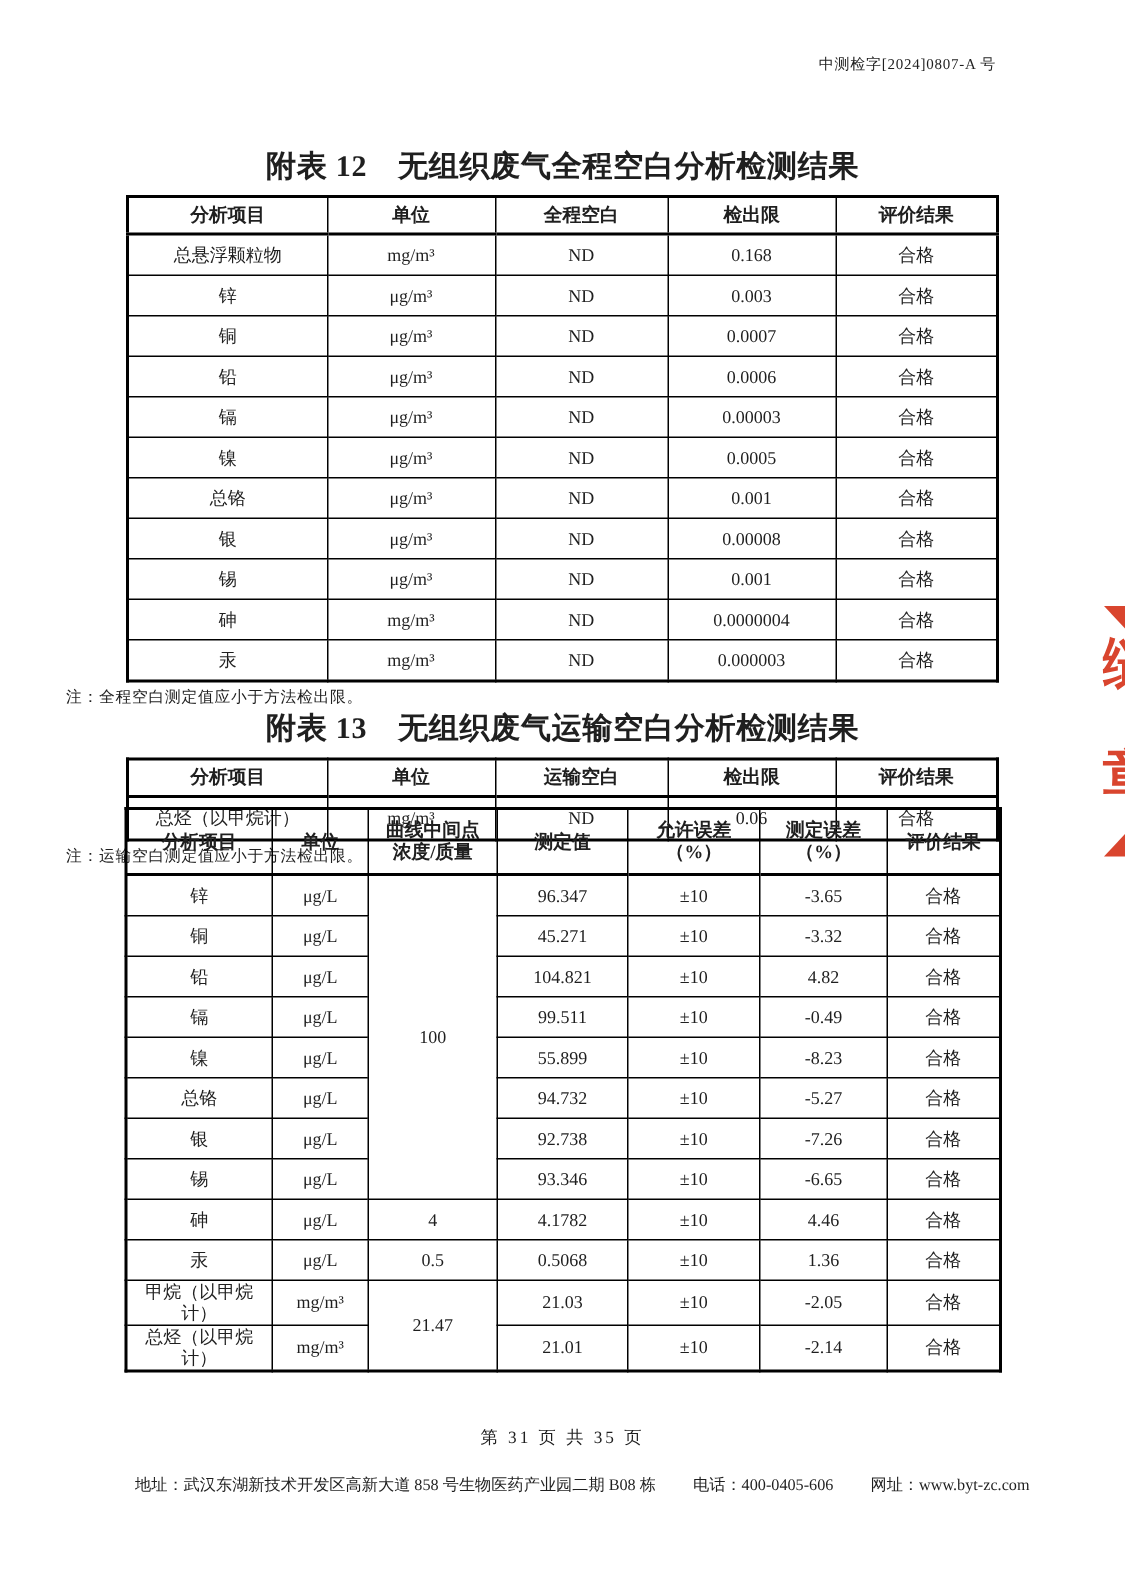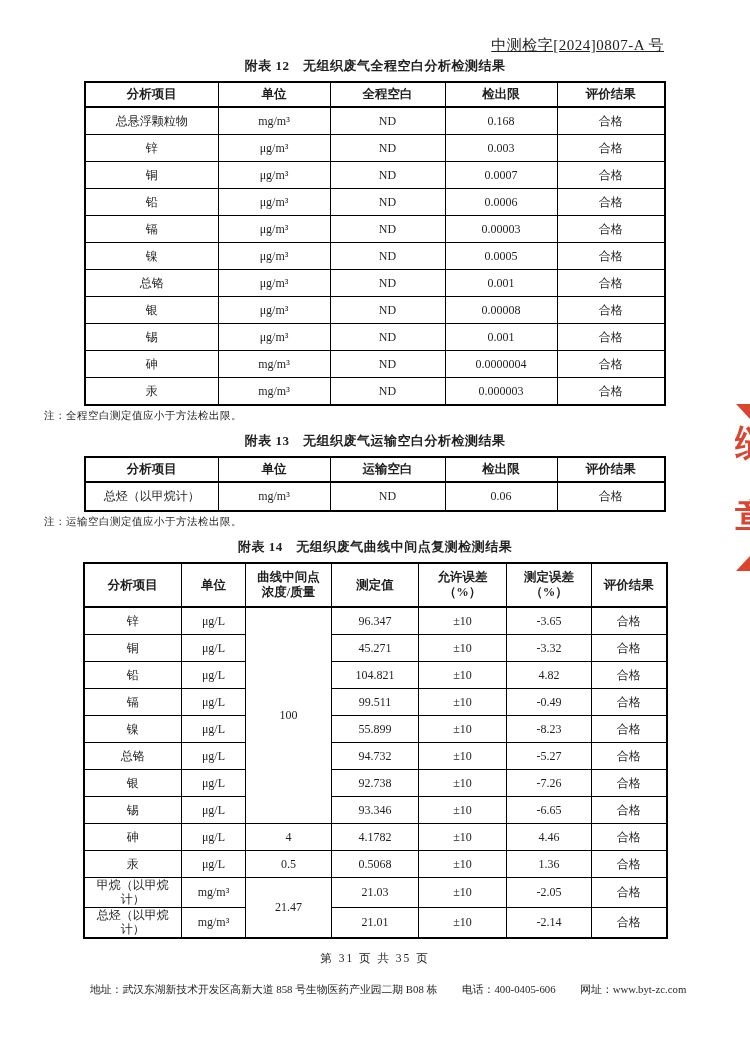--- a/index.html
+++ b/index.html
@@ -10,36 +10,36 @@
     background: #ffffff;
     overflow: hidden;
     font-family: "Liberation Serif", "DejaVu Serif", serif;
     color: #1f1f1f;
   }
 
   .doc-number {
     position: absolute;
     top: 36px;
     right: 86px;
-    font-size: 15px;
+    font-size: 10px;
     letter-spacing: 0.5px;
-    text-decoration: underline;
   }
 
   .table-block {
     position: absolute;
     left: 0;
     right: 0;
   }
   .tbl-title {
     text-align: center;
     font-weight: bold;
-    font-size: 13px;
+    font-size: 20px;
     margin-bottom: 6px;
     letter-spacing: 0.5px;
+    margin-top: 40px;
   }
   .tbl-host table {
     border-collapse: collapse;
     table-layout: fixed;
     margin: 0 auto;
     border: 2px solid #000;
   }
   .tbl-host th, .tbl-host td {
     border: 1px solid #000;
     text-align: center;
@@ -262,21 +262,20 @@
               <td>0.06</td>
               <td>合格</td>
             </tr>
           </tbody>
         </table>
       </div>
     <div class="tbl-note">注：运输空白测定值应小于方法检出限。</div>
   </section>
 
   <section class="table-block" id="block-2" style="top:538px">
-    <div class="tbl-title">附表 14　无组织废气曲线中间点复测检测结果</div>
     <div class="tbl-host">
         <table style="width: 583px;">
           <colgroup>
             <col style="width: 98px;">
             <col style="width: 64px;">
             <col style="width: 86px;">
             <col style="width: 87px;">
             <col style="width: 88px;">
             <col style="width: 85px;">
             <col style="width: 75px;">

